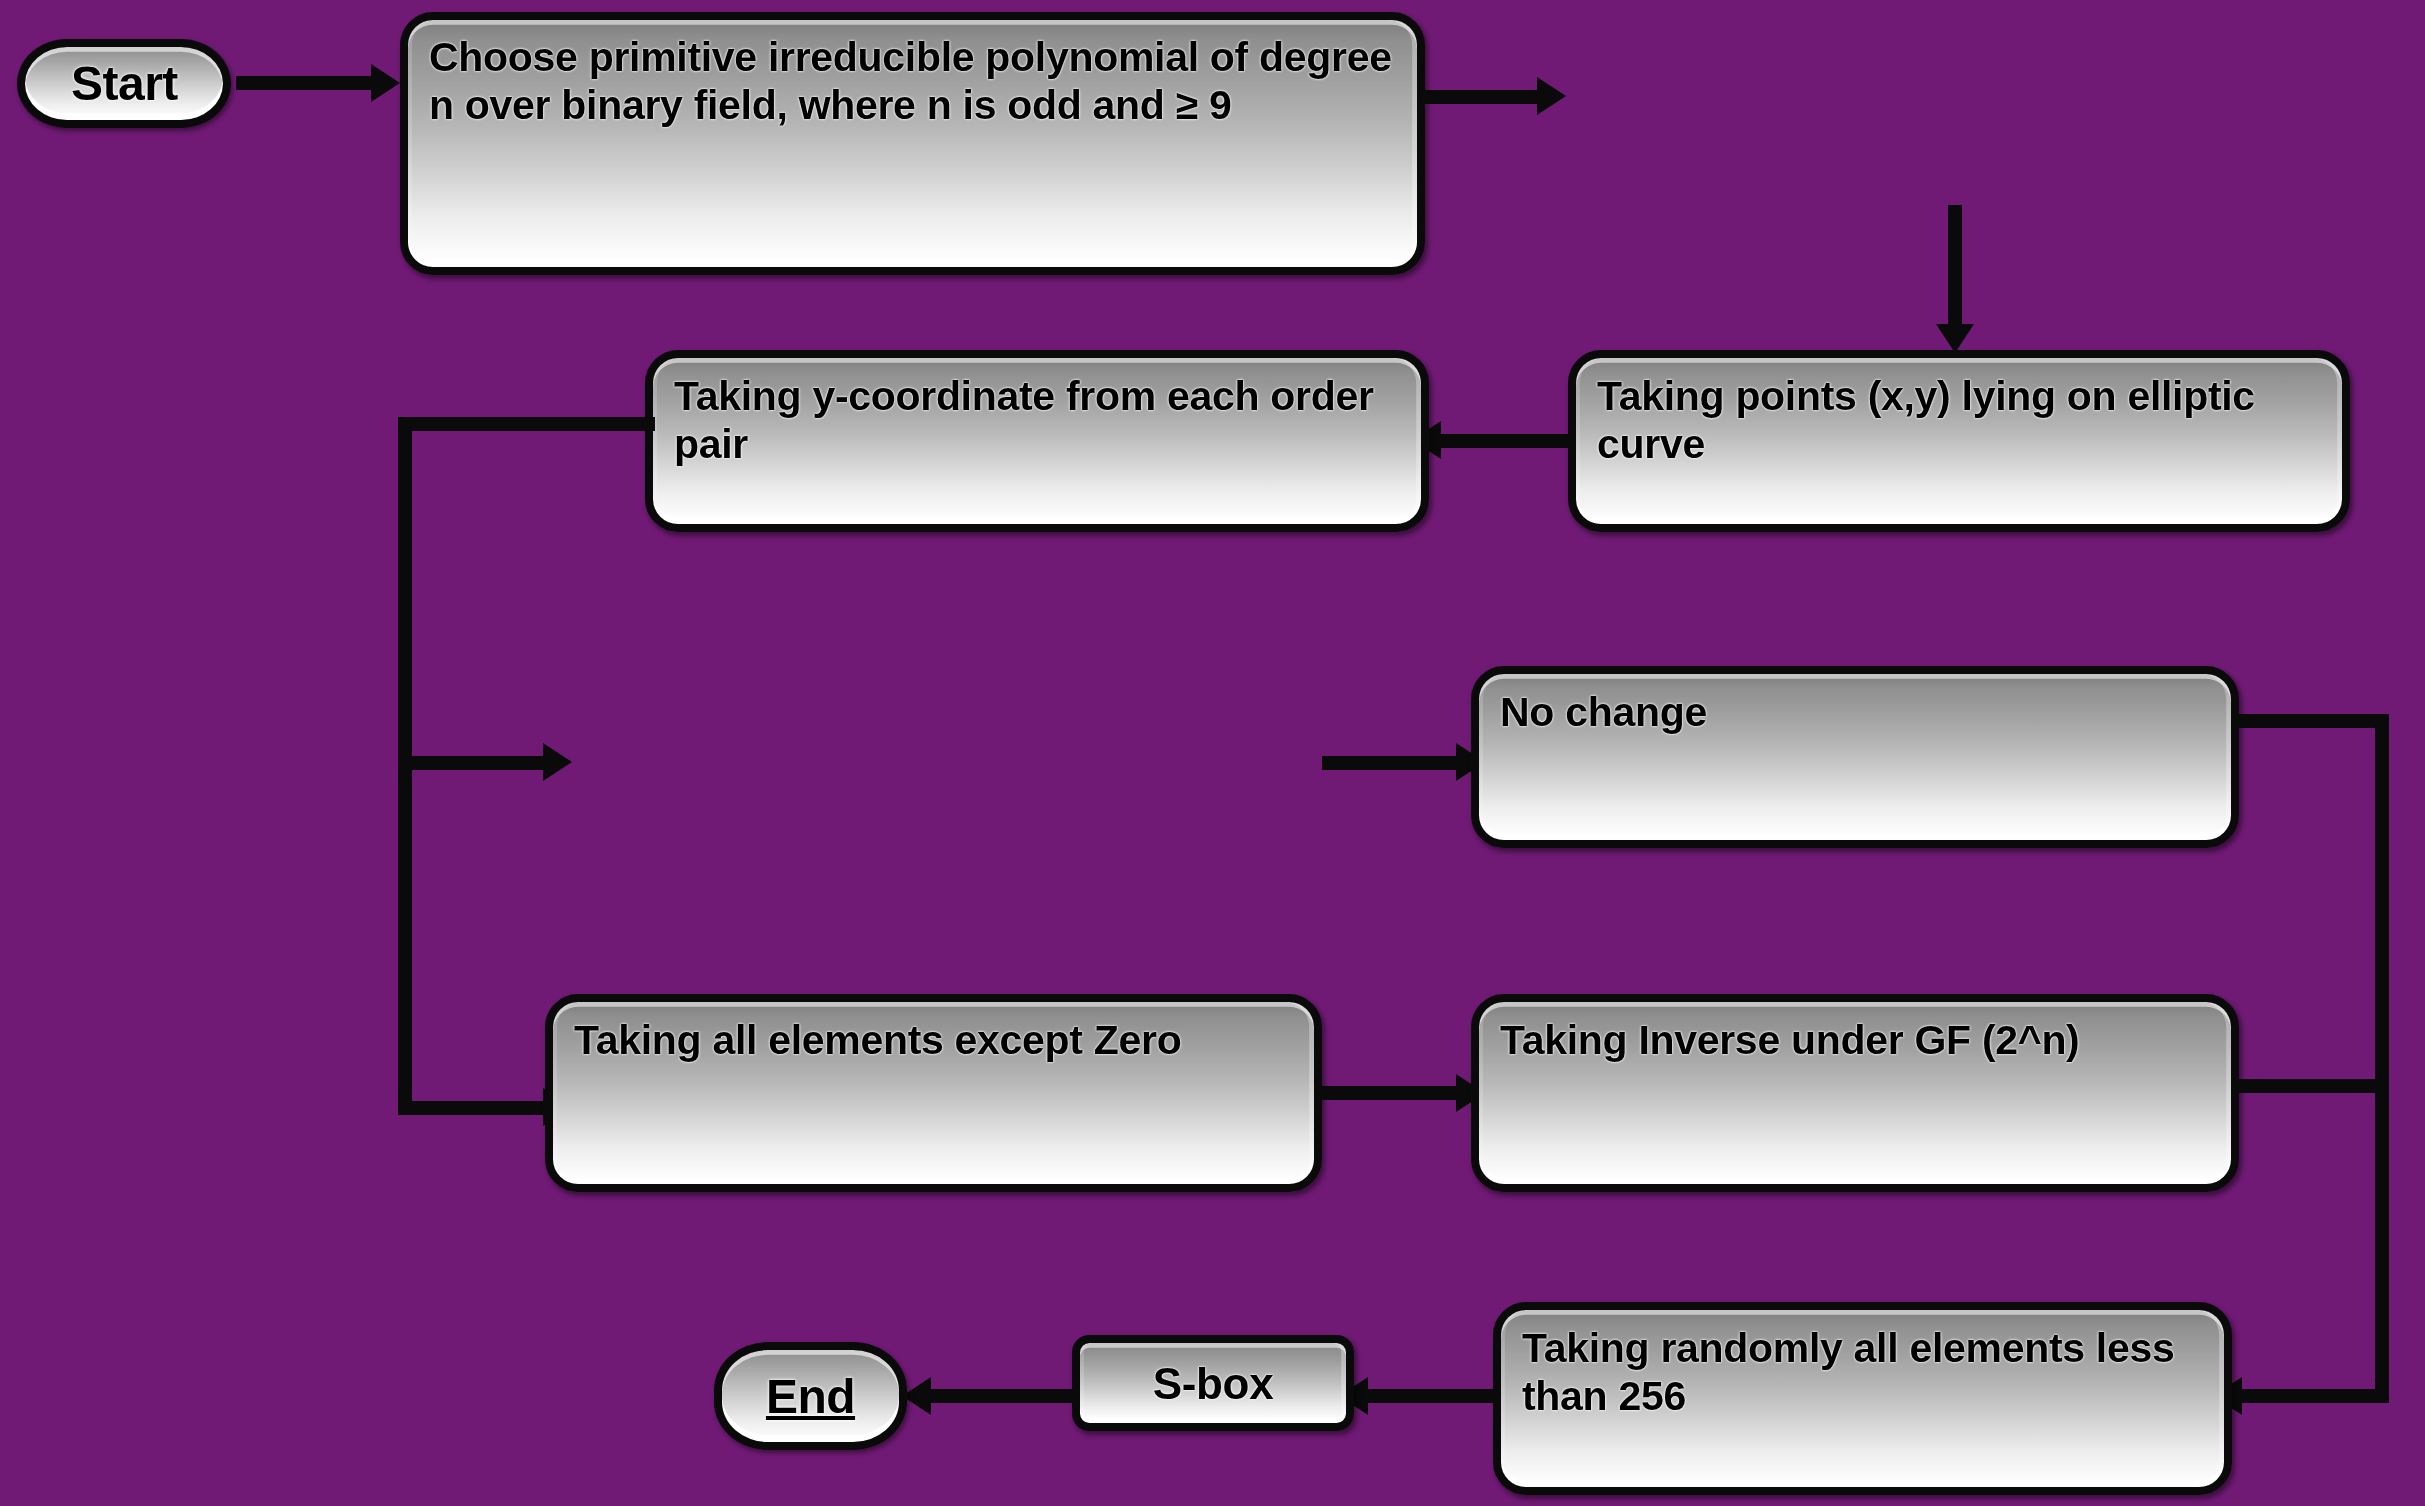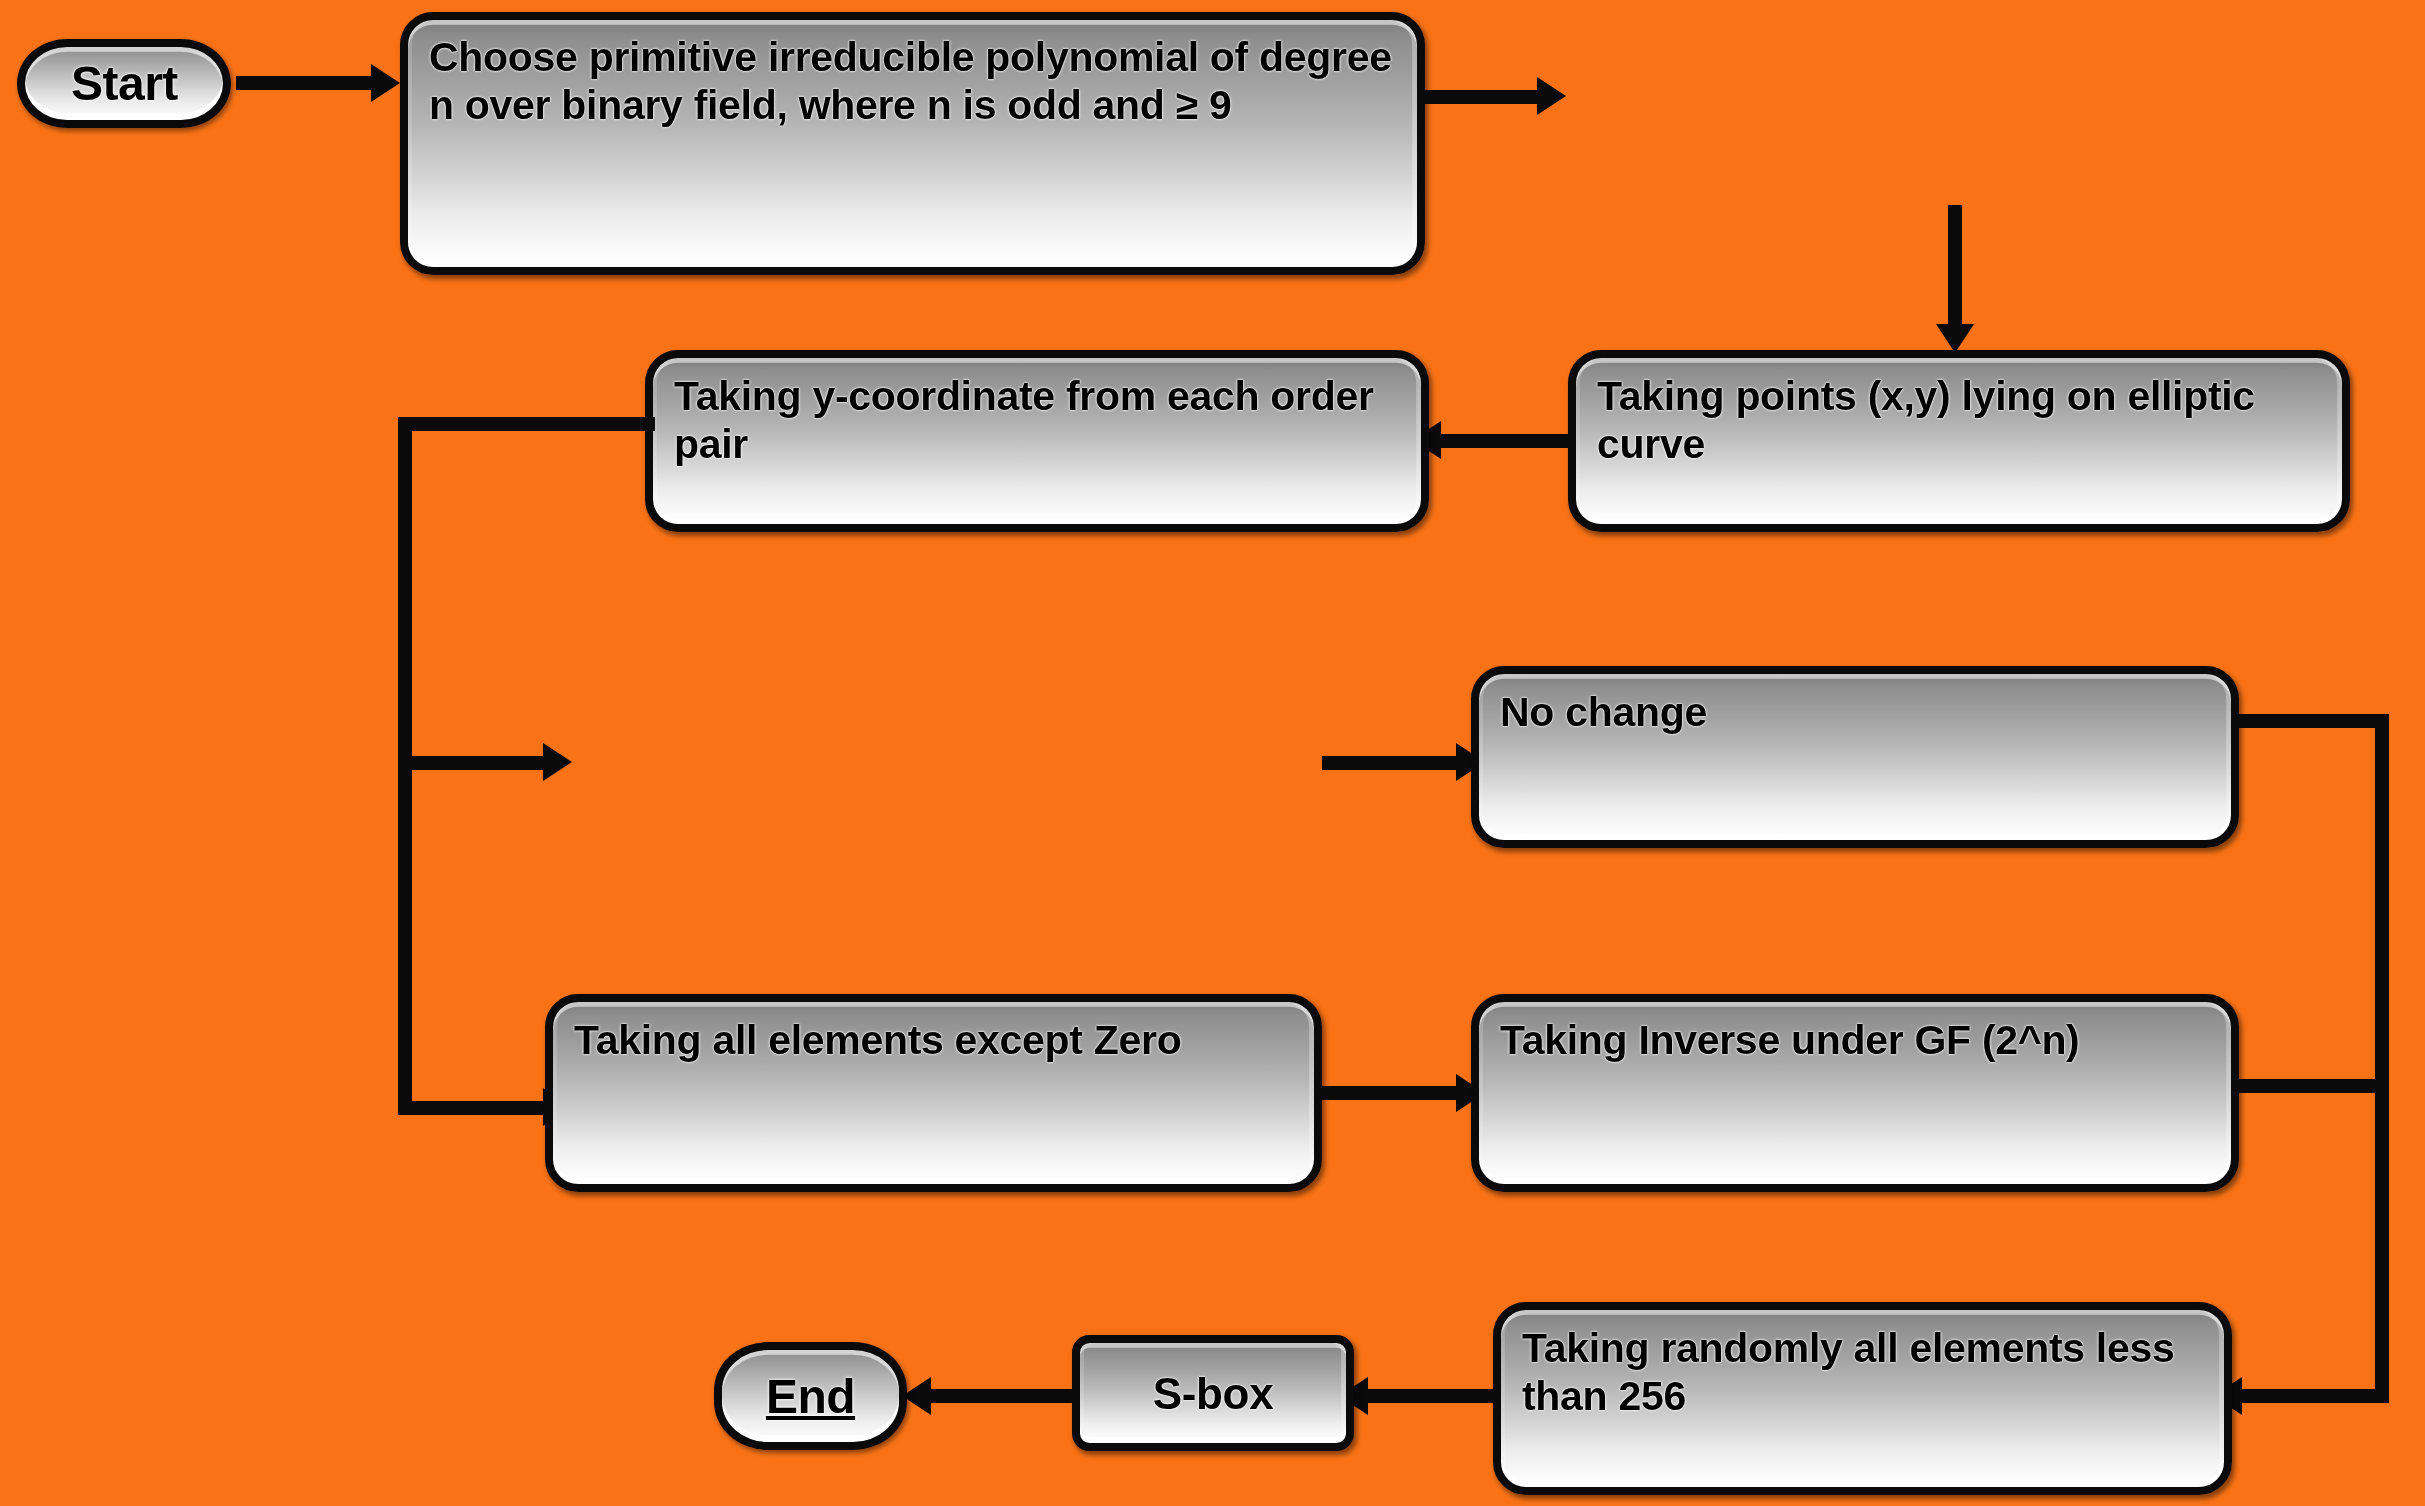--- a/index.html
+++ b/index.html
@@ -7,21 +7,21 @@
     padding: 0;
     background: #ffffff;
   }
   body {
     font-family: "Liberation Sans", sans-serif;
   }
   #canvas {
     position: relative;
     width: 2425px;
     height: 1506px;
-    background: #f97316;
+    background: #701a75;
     overflow: hidden;
   }
 
   
   .node {
     position: absolute;
     box-sizing: border-box;
     border: 8.7px solid #0a0a0a;
     border-radius: 33px;
     background: linear-gradient(to bottom,
@@ -196,21 +196,21 @@
   <div class="hline" style="left:2240px; top:1389px; width:149px; height:13.5px;"></div>
   <div class="arrow left" style="left:2213px; top:1377px;"></div>
 
   <div class="node" style="left:1493px; top:1302px; width:739px; height:193px;">
     <span class="txt">Taking randomly all elements less than 256</span>
   </div>
 
   <div class="hline" style="left:1366px; top:1389px; width:133px; height:13.5px;"></div>
   <div class="arrow left" style="left:1339px; top:1377px;"></div>
 
-  <div class="node small-rect" style="left:1072px; top:1335px; width:282px; height:116px;">
+  <div class="node small-rect" style="left:1072px; top:1335px; width:282px; height:96px;">
     <span class="txt">S-box</span>
   </div>
 
   <div class="hline" style="left:929px; top:1389px; width:145px; height:13.5px;"></div>
   <div class="arrow left" style="left:902px; top:1377px;"></div>
 
   <div class="terminator" style="left:714px; top:1342px; width:193px; height:108px;text-decoration:underline;">
     <span class="txt">End</span>
   </div>
 

